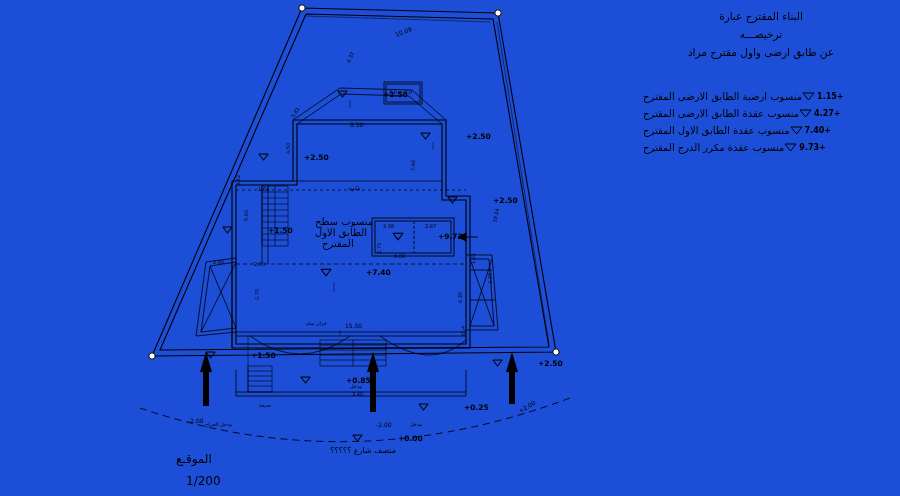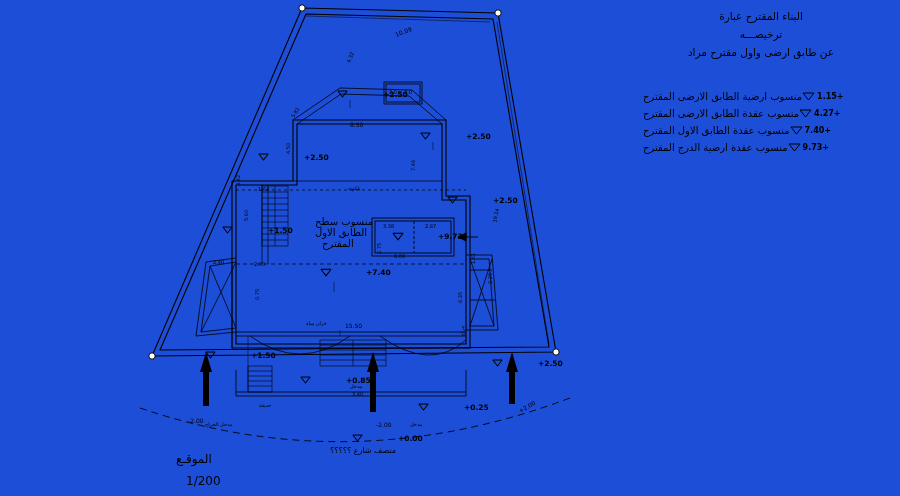--- a/index.html
+++ b/index.html
@@ -249,21 +249,21 @@
     </div>
 
     <div class="legend-row">
       <div class="legend-val">+9.73</div>
       <div class="lv-marker">
         <svg viewBox="0 0 13 9">
             <polyline points="1,1 6.5,8 12,1" fill="none" stroke="#000" stroke-width="1"></polyline>
             <line x1="1" y1="1" x2="12" y2="1" stroke="#000" stroke-width="1"></line>
           </svg>
       </div>
-      <div class="legend-text">منسوب عقدة ارضية الدرج المقترح</div>
+      <div class="legend-text">منسوب عقدة مكرر الدرج المقترح</div>
     </div>
   </div>
 
   <div class="level-tag" style="left:337px; top:90px;">
     <span class="lv-marker">
         <svg viewBox="0 0 13 9" width="11" height="8">
           <polyline points="1,1 6.5,8 12,1" fill="none" stroke="#000" stroke-width="1.2"></polyline>
           <line x1="1" y1="1" x2="12" y2="1" stroke="#000" stroke-width="1.2"></line>
         </svg>
       </span>

